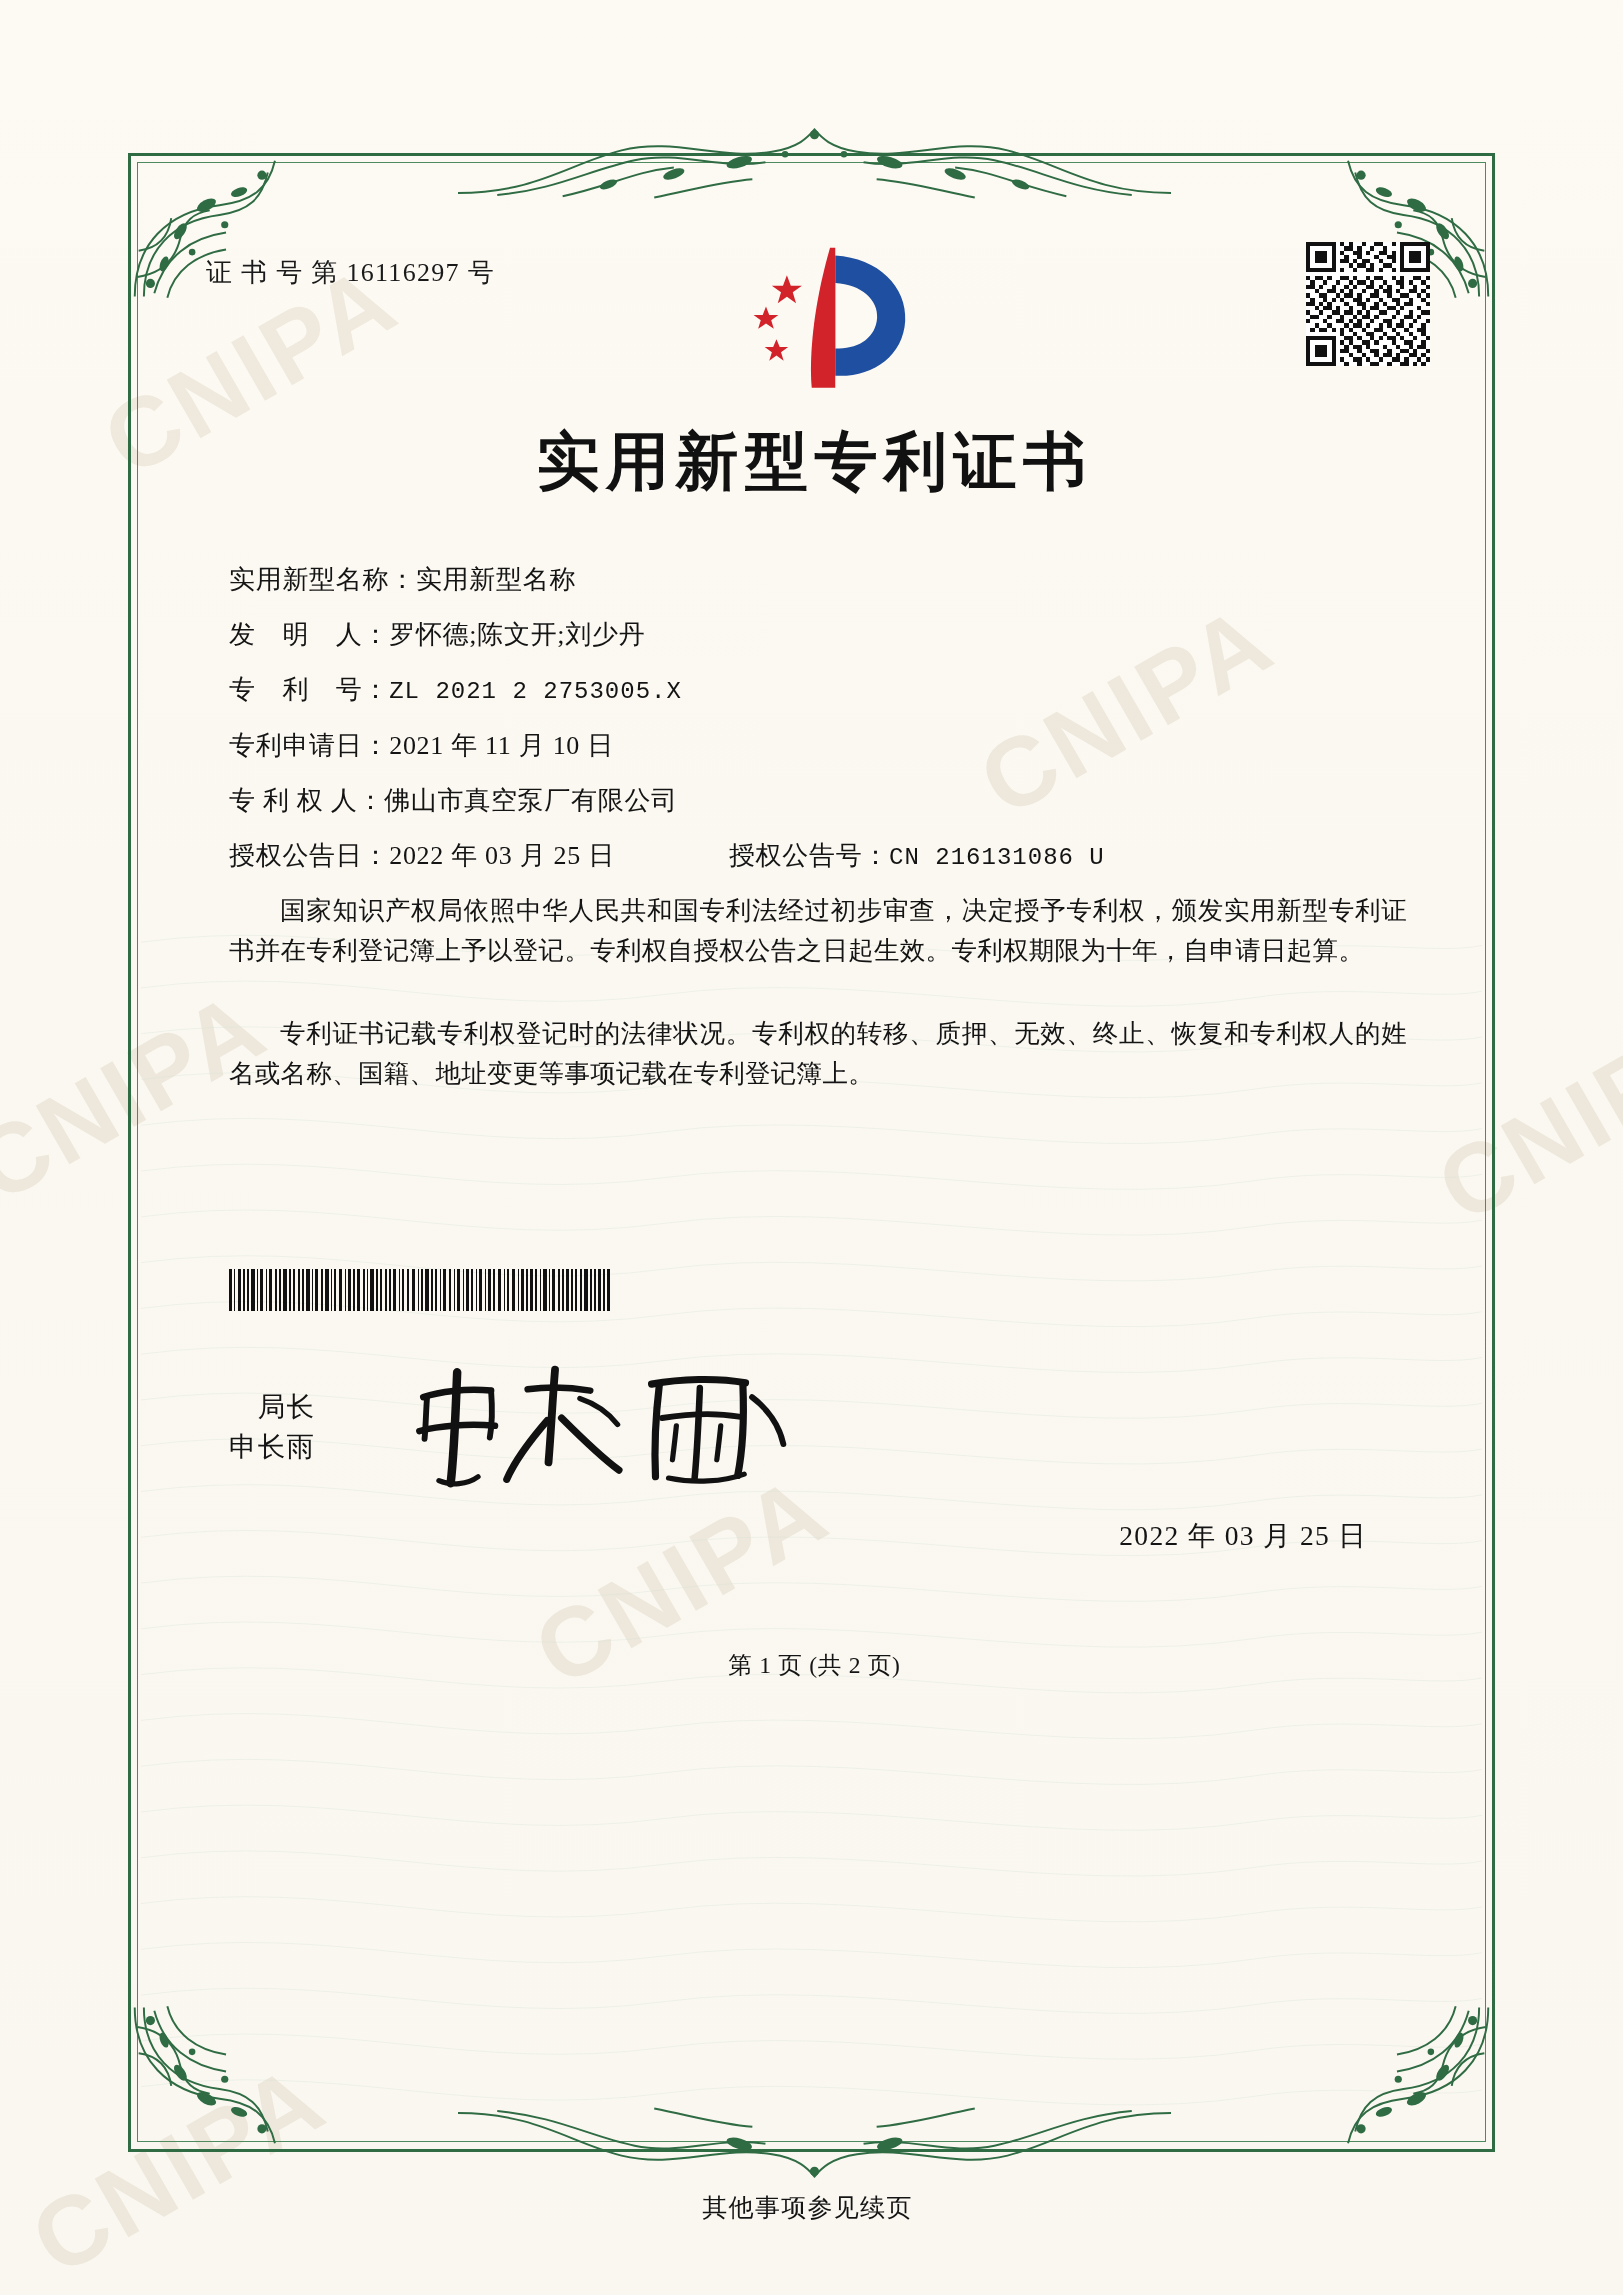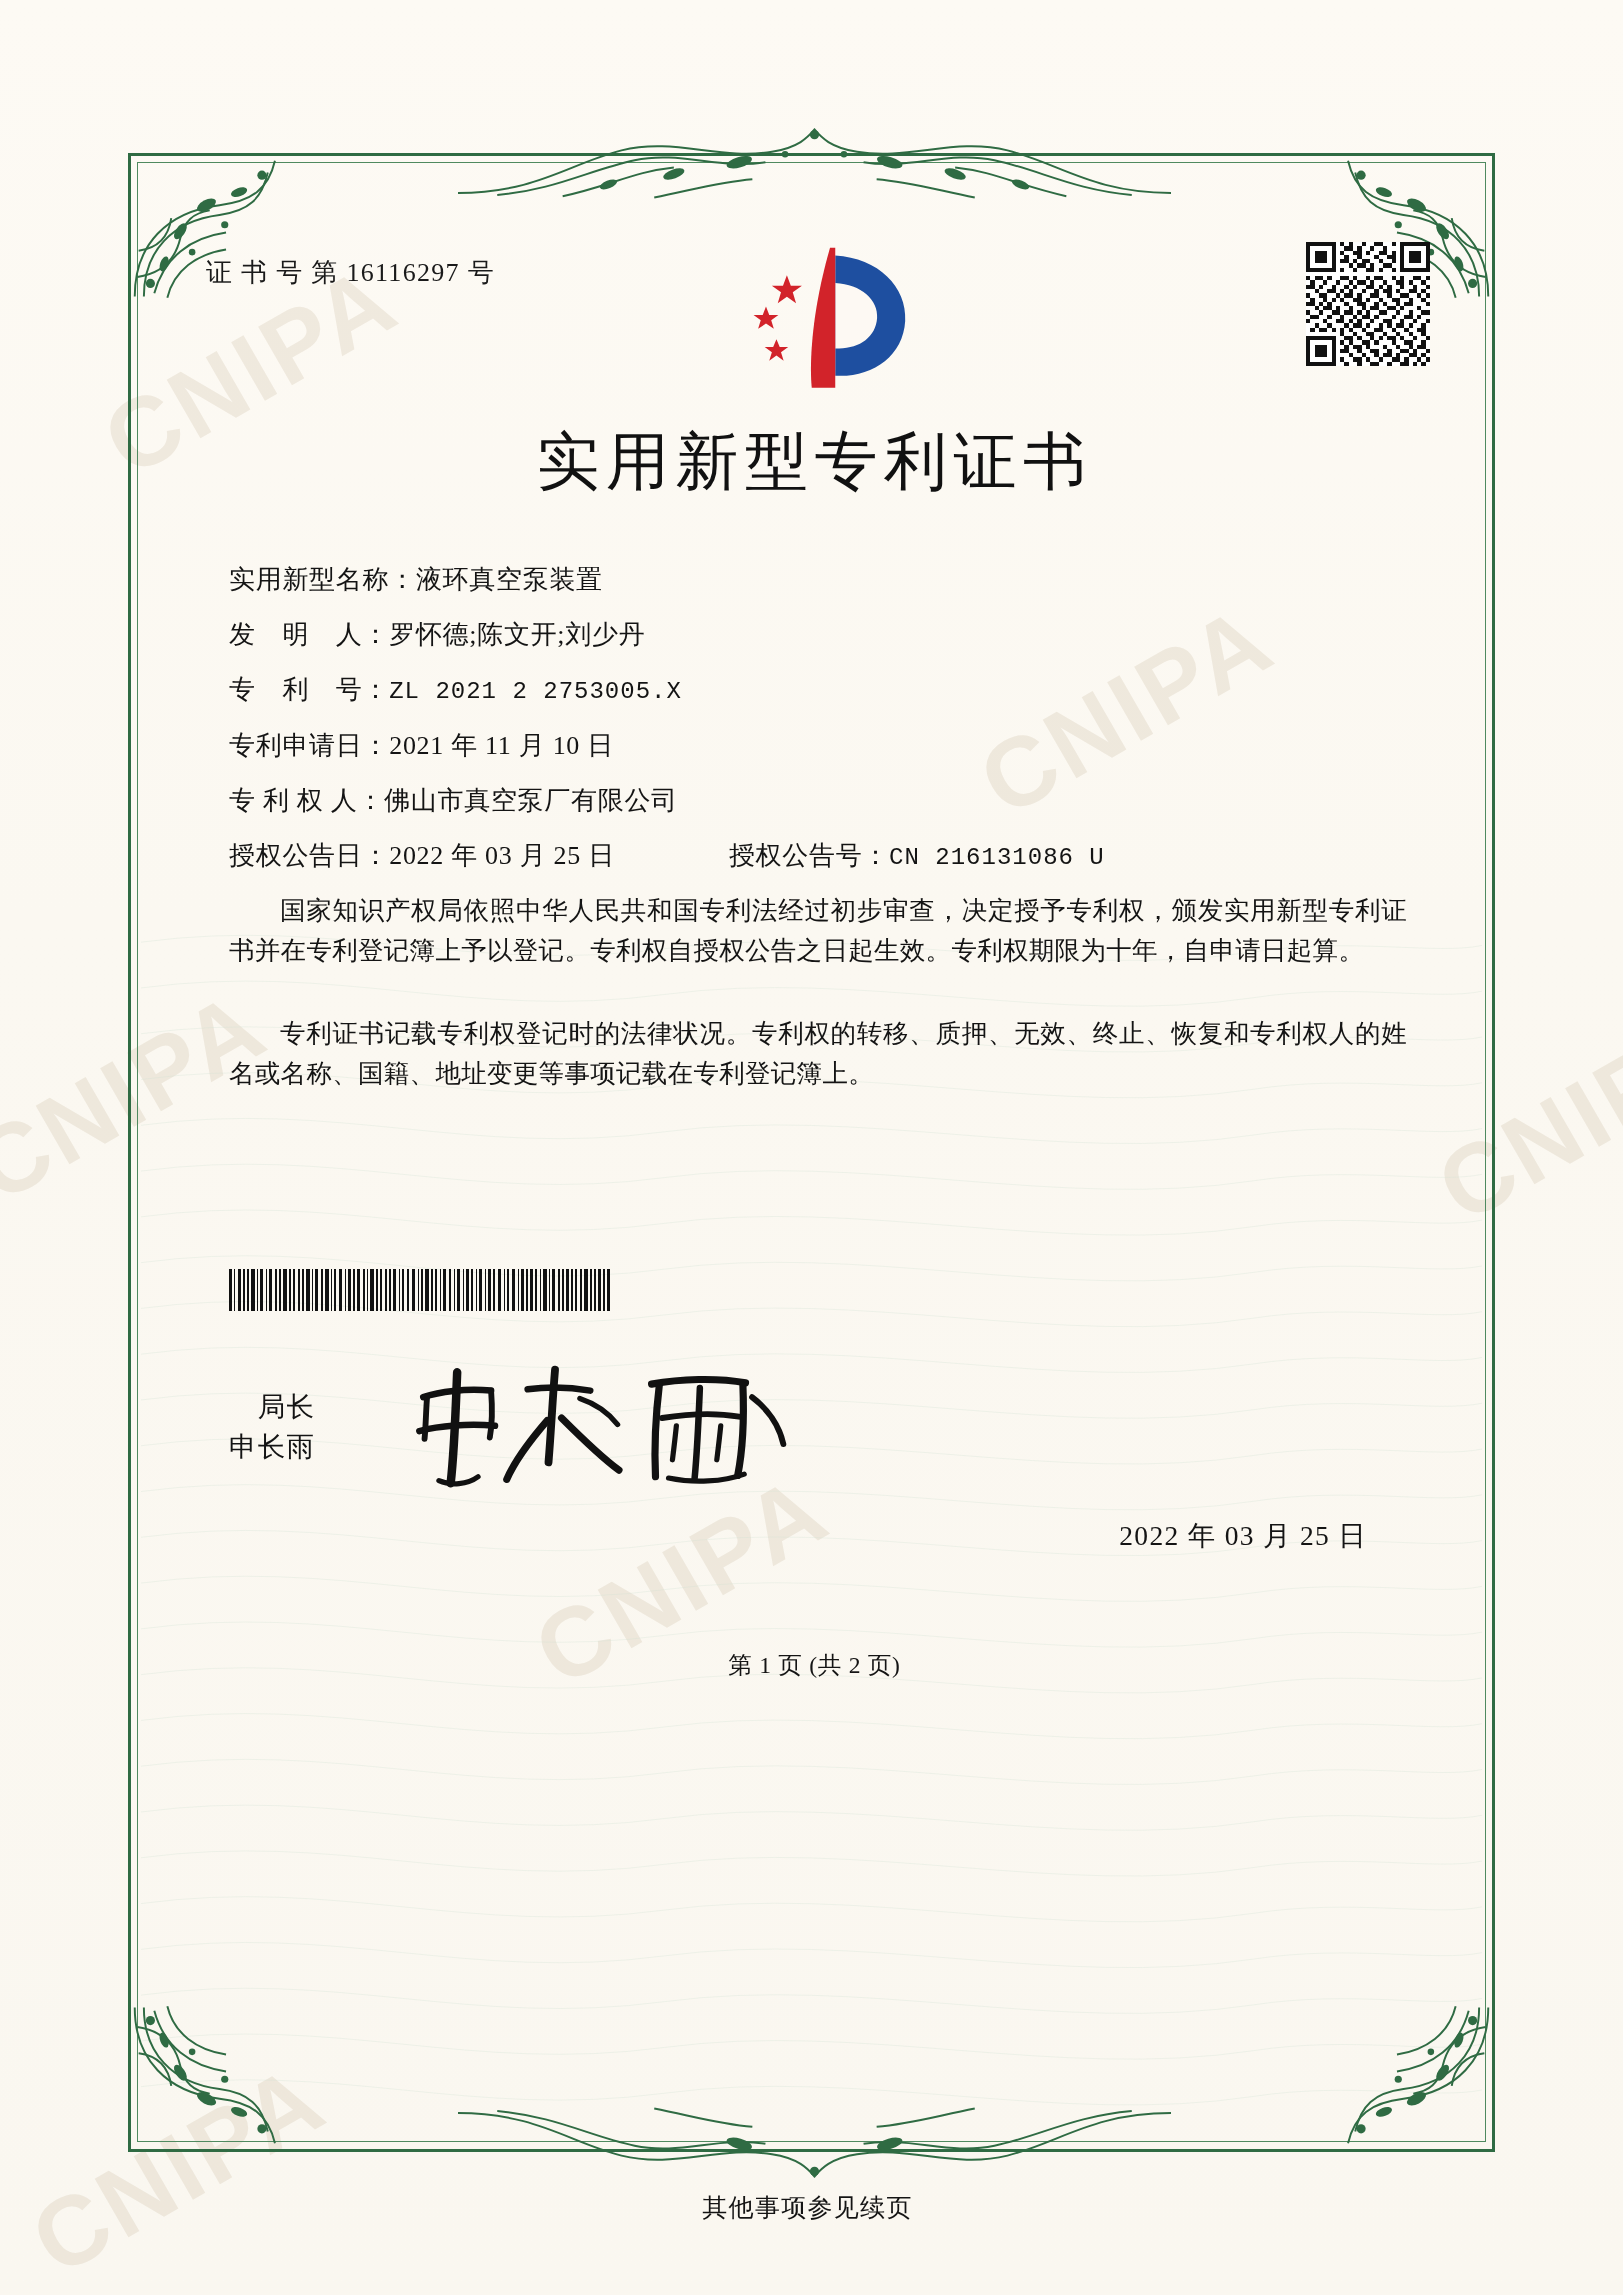--- a/index.html
+++ b/index.html
@@ -124,21 +124,21 @@
   }
   .emblem svg { width: 100%; height: 100%; display: block; }
 
   .main-title {
     position: absolute;
     left: 0;
     right: 0;
     top: 203px;
     text-align: center;
     font-size: 63px;
-    font-weight: 400;
+    font-weight: 700;
     letter-spacing: 6.5px;
     color: #111;
     font-family: "DejaVu Serif", "Liberation Serif", serif;
   }
 
   .fields {
     position: absolute;
     left: 46px;
     top: 307px;
     width: 1178px;
@@ -697,21 +697,21 @@
         </g>
       </svg>
     </div>
 
     <div class="main-title">实用新型专利证书</div>
 
     <div class="fields">
 
       <div class="field-row">
         <span class="f-label">实用新型名称：</span>
-        <span class="f-value">液环真空泵装置</span>
+        <span class="f-value">实用新型名称</span>
       </div>
 
       <div class="field-row">
         <span class="f-label">发　明　人：</span>
         <span class="f-value">罗怀德;陈文开;刘少丹</span>
       </div>
 
       <div class="field-row">
         <span class="f-label">专　利　号：</span>
         <span class="f-value mono">ZL 2021 2 2753005.X</span>

